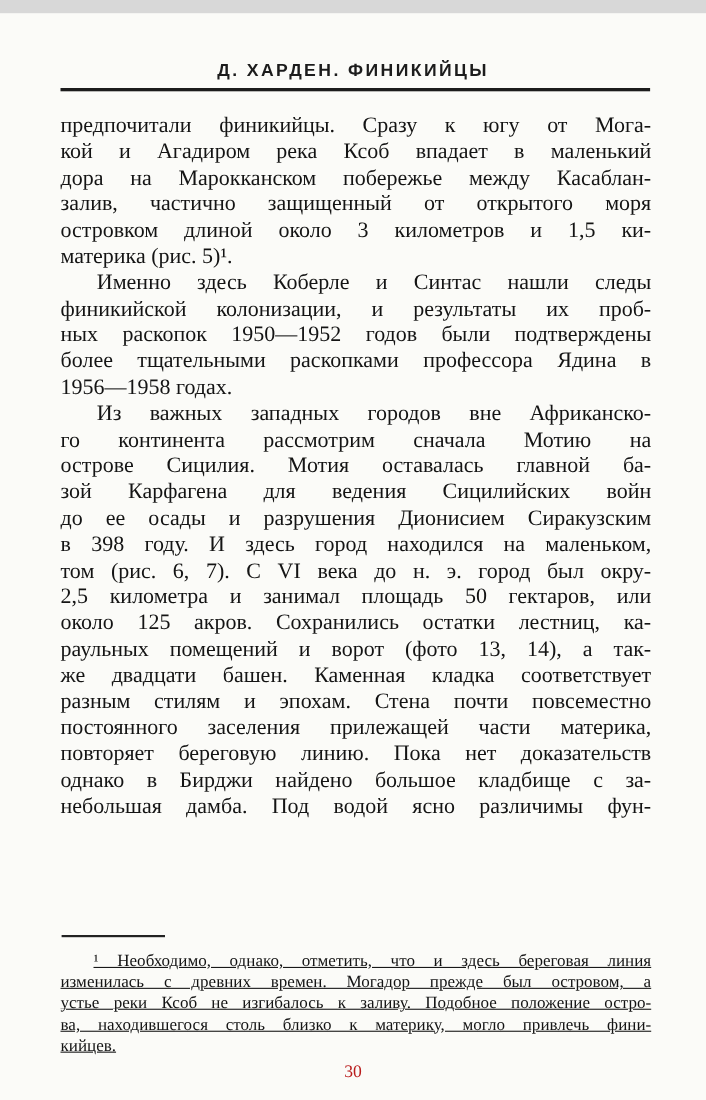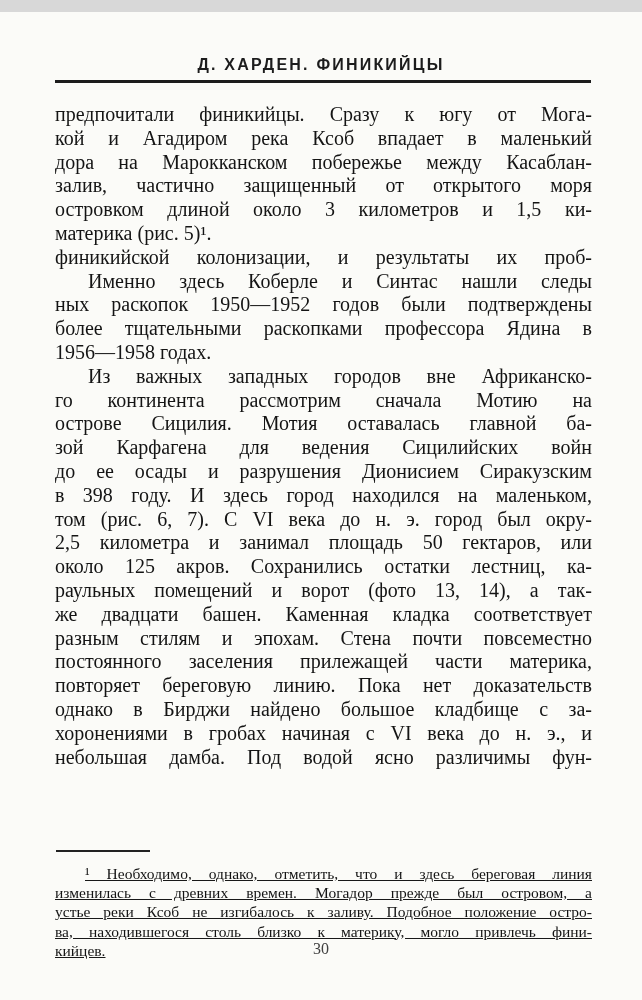--- a/index.html
+++ b/index.html
@@ -45,67 +45,66 @@
   }
   .footnote {
     position:absolute; top:852px; left:55px; width:537px;text-decoration:underline;
   }
   .footnote .line {
     font-size:15.5px;
     line-height:19.2px;
   }
   .footnote .line.indent { text-indent:30px; }
   .page-number {
-    position:absolute; top:928px; left:0; right:0;
+    position:absolute; top:954px; left:0; right:0;
     text-align:center;
     font-family:"Liberation Serif", serif;
     font-size:16px;
-    color:#404040;
+    color:#b91c1c;
   }
 </style>
 </head>
 <body>
 
 <div class="page">
   <div class="running-head">Д. ХАРДЕН. ФИНИКИЙЦЫ</div>
   <div class="header-rule"></div>
 
   <div class="body-text" id="body-container">
       <div>
         <div class="line">предпочитали финикийцы. Сразу к югу от Мога-</div>
         <div class="line">кой и Агадиром река Ксоб впадает в маленький</div>
         <div class="line">дора на Марокканском побережье между Касаблан-</div>
         <div class="line">залив, частично защищенный от открытого моря</div>
         <div class="line">островком длиной около 3 километров и 1,5 ки-</div>
         <div class="line lastline">материка (рис. 5)¹.</div>
       </div>
       <div>
+        <div class="line indent">Именно здесь Коберле и Синтас нашли следы</div>
         <div class="line">финикийской колонизации, и результаты их проб-</div>
-        <div class="line indent">Именно здесь Коберле и Синтас нашли следы</div>
         <div class="line">ных раскопок 1950—1952 годов были подтверждены</div>
         <div class="line">более тщательными раскопками профессора Ядина в</div>
         <div class="line lastline">1956—1958 годах.</div>
       </div>
       <div>
         <div class="line indent">Из важных западных городов вне Африканско-</div>
         <div class="line">го континента рассмотрим сначала Мотию на</div>
         <div class="line">острове Сицилия. Мотия оставалась главной ба-</div>
         <div class="line">зой Карфагена для ведения Сицилийских войн</div>
         <div class="line">до ее осады и разрушения Дионисием Сиракузским</div>
         <div class="line">в 398 году. И здесь город находился на маленьком,</div>
         <div class="line">том (рис. 6, 7). С VI века до н. э. город был окру-</div>
         <div class="line">2,5 километра и занимал площадь 50 гектаров, или</div>
         <div class="line">около 125 акров. Сохранились остатки лестниц, ка-</div>
         <div class="line">раульных помещений и ворот (фото 13, 14), а так-</div>
         <div class="line">же двадцати башен. Каменная кладка соответствует</div>
         <div class="line">разным стилям и эпохам. Стена почти повсеместно</div>
         <div class="line">постоянного заселения прилежащей части материка,</div>
         <div class="line">повторяет береговую линию. Пока нет доказательств</div>
         <div class="line">однако в Бирджи найдено большое кладбище с за-</div>
-        <div class="line">хоронениями в гробах начиная с VI века до н. э., и</div>
         <div class="line">небольшая дамба. Под водой ясно различимы фун-</div>
       </div>
     </div>
 
   <div class="footnote-sep"></div>
 
   <div class="footnote" id="footnote-container">
       <div>
         <div class="line indent">¹ Необходимо, однако, отметить, что и здесь береговая линия</div>
         <div class="line">изменилась с древних времен. Могадор прежде был островом, а</div>

